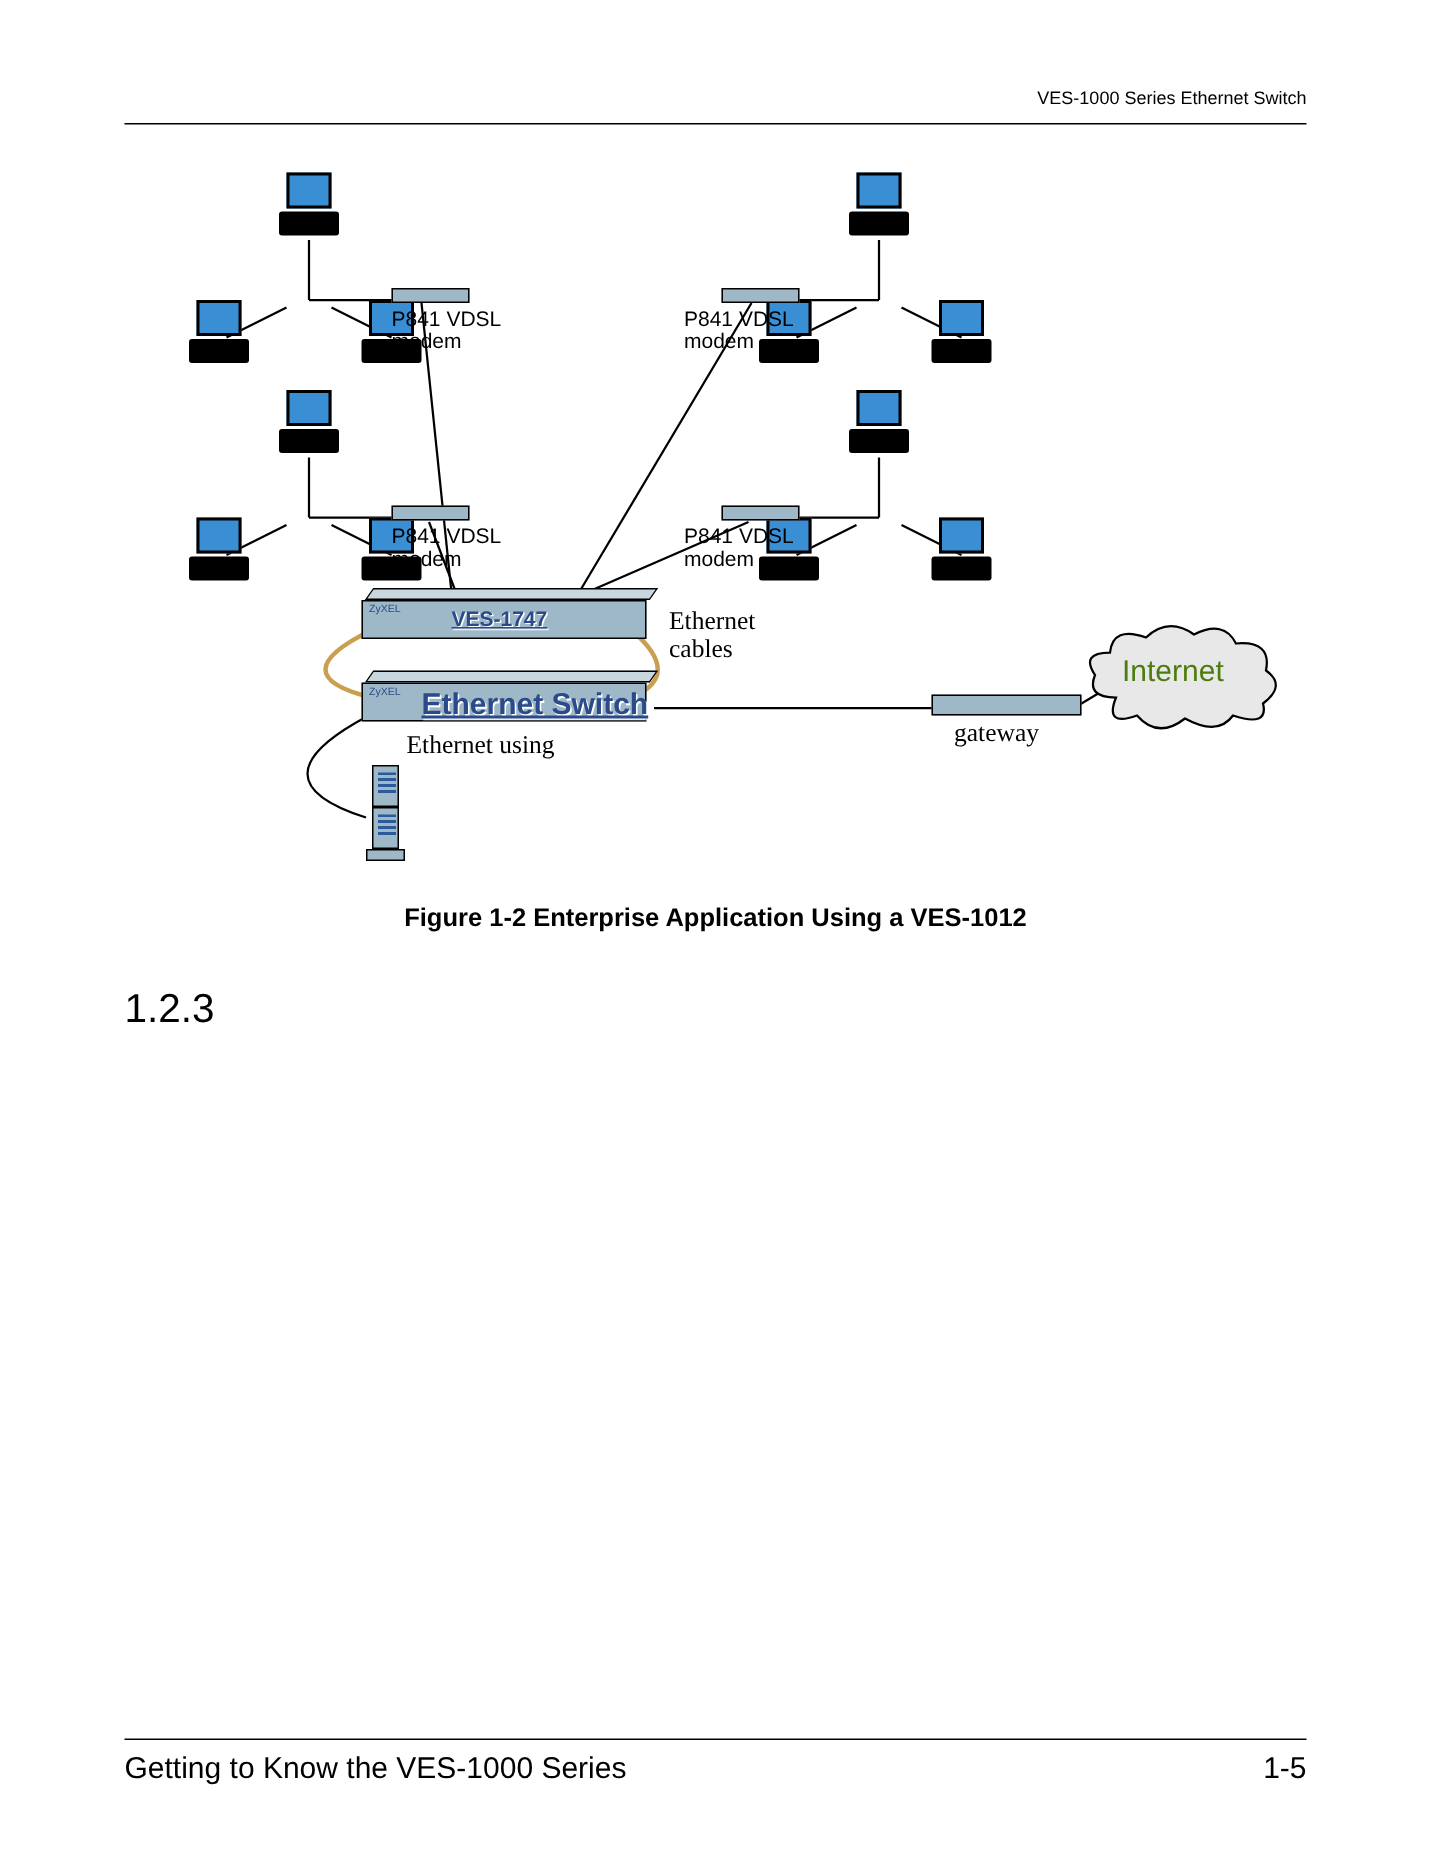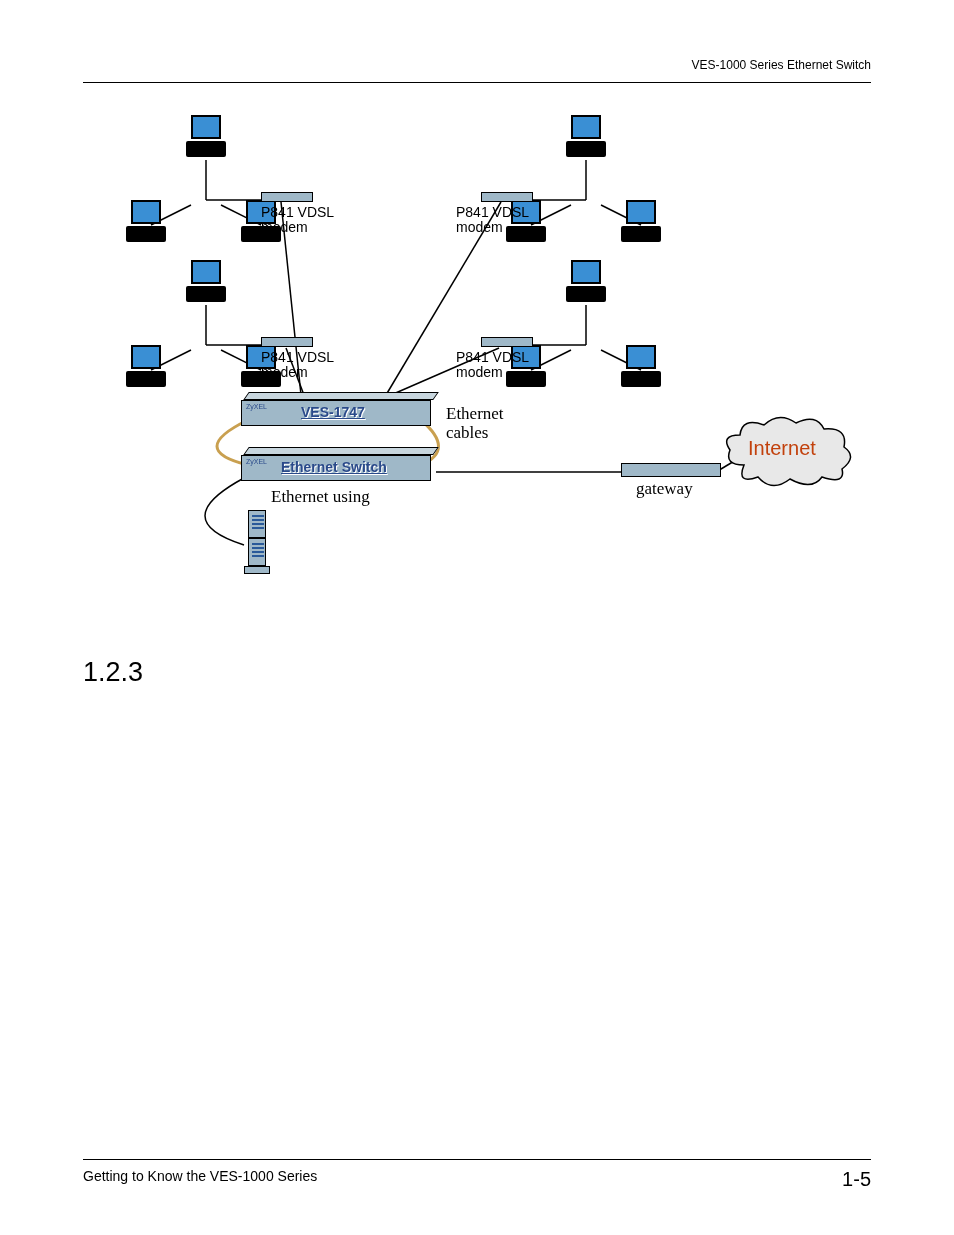--- a/index.html
+++ b/index.html
@@ -6,38 +6,38 @@
   html, body { width: 954px; height: 1235px; background: #fff; font-family: "Times New Roman", Times, serif; color: #000; }
   .page { position: relative; width: 954px; height: 1235px; }
   .header-line { position: absolute; left: 83px; top: 82px; width: 788px; border-top: 1.5px solid #000; }
   .header-right { position: absolute; right: 83px; top: 58px; font-size: 12px; font-family: Arial, Helvetica, sans-serif; }
   .figure-area { position: absolute; left: 126px; top: 110px; width: 740px; height: 474px; }
   .figure-caption { position: absolute; left: 0; width: 954px; top: 602px; text-align: center; font-family: Arial, Helvetica, sans-serif; font-weight: bold; font-size: 17px; }
   .section-num { position: absolute; left: 83px; top: 657px; font-family: Arial, Helvetica, sans-serif; font-size: 27px; }
   .section-title { position: absolute; left: 210px; top: 657px; font-family: Arial, Helvetica, sans-serif; font-size: 27px; }
   .body-text { position: absolute; left: 83px; top: 720px; width: 788px; font-size: 19px; line-height: 1.5; }
   .footer-line { position: absolute; left: 83px; top: 1159px; width: 788px; border-top: 1.5px solid #000; }
-  .footer-left { position: absolute; left: 83px; top: 1168px; font-size: 14px; font-family: Arial, Helvetica, sans-serif; }
+  .footer-left { position: absolute; left: 83px; top: 1168px; font-size: 20px; font-family: Arial, Helvetica, sans-serif; }
   .footer-right { position: absolute; right: 83px; top: 1168px; font-size: 20px; font-family: Arial, Helvetica, sans-serif; }
 
   
   .diag { position: absolute; }
   .pc-mon { width: 30px; height: 24px; background: #3a8fd4; border: 2px solid #000; position: absolute; }
   .pc-body { width: 40px; height: 16px; background: #000; position: absolute; border-radius: 2px; }
   .modem { position: absolute; width: 52px; height: 10px; background: #9fb8c8; border: 1.5px solid #000; }
   .modem-lbl { position: absolute; font-family: Arial, sans-serif; font-size: 14px; line-height: 1.1; }
   .switch-box { position: absolute; width: 190px; height: 26px; background: #9fb8c8; border: 1.5px solid #000; }
   .switch-top { position: absolute; width: 190px; height: 8px; background: #c8d6de; border: 1.5px solid #000; transform: skewX(-35deg); }
   .switch-label { position: absolute; font-family: Verdana, sans-serif; font-size: 14px; font-weight: bold; color: #2a4a8a; text-decoration: underline; text-shadow: 1px 1px 0 #fff; }
-  .eth-switch-label { position: absolute; font-family: Verdana, sans-serif; font-size: 14px; font-weight: bold; color: #2a4a8a; text-shadow: 1px 1px 0 #fff; text-decoration: underline; }
+  .eth-switch-label { position: absolute; font-family: Verdana, sans-serif; font-size: 20px; font-weight: bold; color: #2a4a8a; text-shadow: 1px 1px 0 #fff; text-decoration: underline; }
   .plain-lbl { position: absolute; font-family: "Times New Roman", serif; font-size: 17px; line-height: 1.1; }
   .gateway-box { position: absolute; width: 100px; height: 14px; background: #9fb8c8; border: 1.5px solid #000; }
   .cloud { position: absolute; width: 130px; height: 72px; }
   .cloud svg { width: 100%; height: 100%; }
-  .internet-lbl { position: absolute; font-family: Verdana, sans-serif; font-size: 20px; color: #c2410c; }
+  .internet-lbl { position: absolute; font-family: Verdana, sans-serif; font-size: 20px; color: #4d7c0f; }
   .server-box { position: absolute; width: 18px; height: 28px; background: #9fb8c8; border: 1.5px solid #000; }
   .server-grill { position: absolute; width: 12px; height: 14px; left: 3px; top: 4px; background: repeating-linear-gradient(#2a5a9a 0 2px, #9fb8c8 2px 4px); }
   .zyxel { position: absolute; font-size: 7px; font-family: Arial; color: #2a4a8a; }
 </style>
 </head>
 <body>
 
 <div class="page">
   <div class="header-right">VES-1000 Series Ethernet Switch</div>
   <div class="header-line"></div>
@@ -175,20 +175,21 @@
 
     <div class="server-box" style="left:122px;top:400px">
         <div class="server-grill"></div>
       </div>
     <div class="server-box" style="left:122px;top:428px">
         <div class="server-grill"></div>
       </div>
     <div style="position:absolute;left:118px;top:456px;width:26px;height:8px;background:#9fb8c8;border:1.5px solid #000"></div>
   </div>
 
+  <div class="figure-caption">Figure 1-2 Enterprise Application Using a VES-1012</div>
 
   <div class="section-num">1.2.3</div>
 
 
   <div class="footer-line"></div>
   <div class="footer-left">Getting to Know the VES-1000 Series</div>
   <div class="footer-right">1-5</div>
 </div>
 
 </body></html>

